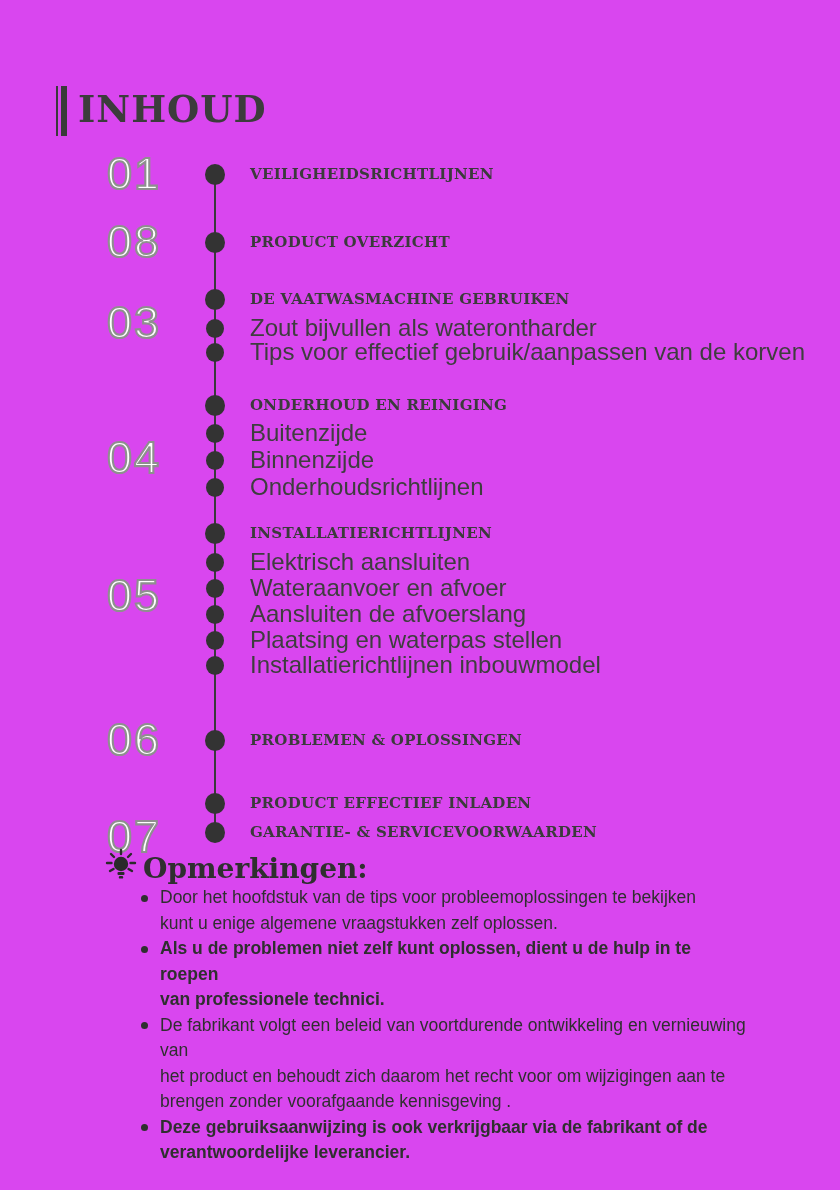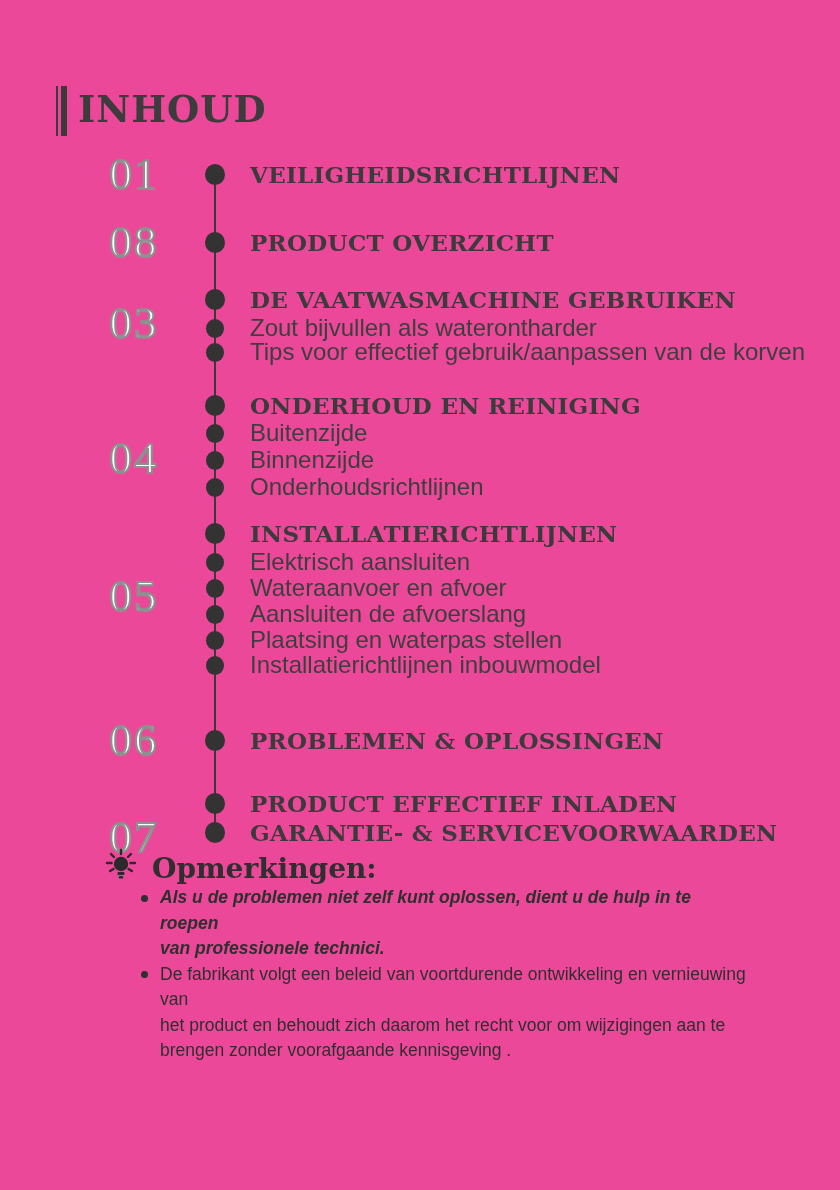--- a/index.html
+++ b/index.html
@@ -4,21 +4,21 @@
 <style>
   html, body {
     margin: 0;
     padding: 0;
     background: #ffffff;
   }
   #page {
     position: relative;
     width: 840px;
     height: 1190px;
-    background: #ec4899;
+    background: #d946ef;
     overflow: hidden;
     font-family: "Liberation Sans", sans-serif;
     color: #3b3b3b;
   }
 
   
   .title-bar-thin {
     position: absolute; left: 56px; top: 86px;
     width: 2px; height: 50px; background: #3a3a3a;
   }
@@ -37,52 +37,52 @@
   
   .timeline {
     position: absolute; left: 214px; top: 174px;
     width: 2px; height: 658px; background: #3a3a3a;
   }
   .toc-num {
     position: absolute; left: 98px; width: 72px;
     text-align: center;
     font-size: 45px; line-height: 46px;
     color: #8f8f8f; letter-spacing: 2px;
-    font-family: Liberation Serif, serif;
+    font-family: Liberation Sans, sans-serif;
   }
   @supports (-webkit-text-stroke: 1px black) {
     .toc-num { color: #ffffff; -webkit-text-stroke: 2.1px #8f8f8f; }
   }
   .toc-row {
     position: absolute; left: 205px; height: 26px;
     display: flex; align-items: center;
   }
   .toc-row .dot {
     position: absolute; background: #333333; border-radius: 50%;
   }
   .toc-row.header .dot { left: 0px; width: 20px; height: 21px; }
   .toc-row.sub    .dot { left: 1px; width: 18px; height: 19px; }
   .toc-row .lbl {
     position: absolute; left: 45px; white-space: nowrap;
   }
   .toc-row.header .lbl {
     font-family: "DejaVu Serif", serif;
-    font-weight: bold; font-size: 23px; letter-spacing: 0.3px;
+    font-weight: bold; font-size: 15px; letter-spacing: 0.3px;
     color: #3b3b3b;
   }
   .toc-row.sub .lbl {
     font-size: 24px; color: #3e3e3e;
   }
 
   
   .notes-icon {
     position: absolute; left: 104px; top: 848px;
   }
   .notes-title {
-    position: absolute; left: 152px; top: 851px;
+    position: absolute; left: 143px; top: 851px;
     font-family: "DejaVu Serif", serif;
     font-weight: bold; font-size: 28px; line-height: 36px;
     color: #2f2f2f; white-space: nowrap;
   }
   .notes-list {
     position: absolute; left: 160px; top: 885px; width: 590px;
     margin: 0; padding: 0; list-style: none;
   }
   .notes-list li {
     position: relative;
@@ -93,21 +93,21 @@
     position: absolute; left: -19px; top: 9.5px;
     width: 7px; height: 7px; border-radius: 50%;
     background: #2f2f2f;
   }
   .note-text {
     display: block;
     white-space: pre-line;
     font-size: 17.5px; line-height: 25.5px;
     color: #2f2f2f;
   }
-  li.bold .note-text { font-weight: bold; font-style: italic; }
+  li.bold .note-text { font-weight: bold; }
 </style>
 </head>
 <body>
 
 <div id="page">
 
   <div class="title-bar-thin"></div>
   <div class="title-bar-thick"></div>
   <div class="page-title">INHOUD</div>
 
@@ -212,24 +212,32 @@
         <line x1="28" y1="23" x2="24.5" y2="21"></line>
       </g>
       <circle cx="17" cy="16" r="7.2" fill="#2a2a2a"></circle>
       <rect x="13.5" y="24" width="7" height="3" rx="1" fill="#2a2a2a"></rect>
       <rect x="14.8" y="28" width="4.4" height="2.6" rx="1.2" fill="#2a2a2a"></rect>
     </svg>
   </div>
   <div class="notes-title">Opmerkingen:</div>
 
   <ul class="notes-list">
+    <li>
+      <span class="note-text">Door het hoofdstuk van de tips voor probleemoplossingen te bekijken
+kunt u enige algemene vraagstukken zelf oplossen.</span>
+    </li>
     <li class="bold">
       <span class="note-text">Als u de problemen niet zelf kunt oplossen, dient u de hulp in te roepen
 van professionele technici.</span>
     </li>
     <li>
       <span class="note-text">De fabrikant volgt een beleid van voortdurende ontwikkeling en vernieuwing van
 het product en behoudt zich daarom het recht voor om wijzigingen aan te
 brengen  zonder voorafgaande kennisgeving .</span>
     </li>
+    <li class="bold">
+      <span class="note-text">Deze gebruiksaanwijzing is ook verkrijgbaar via de fabrikant of de
+verantwoordelijke leverancier.</span>
+    </li>
   </ul>
 
 </div>
 
 </body></html>

